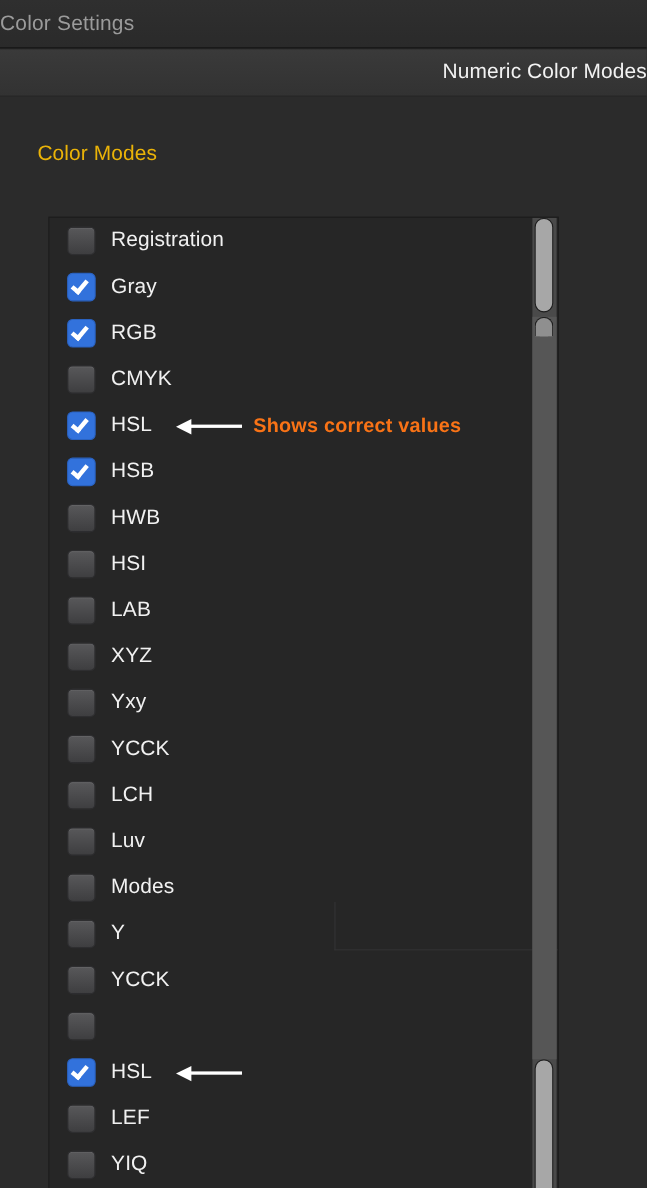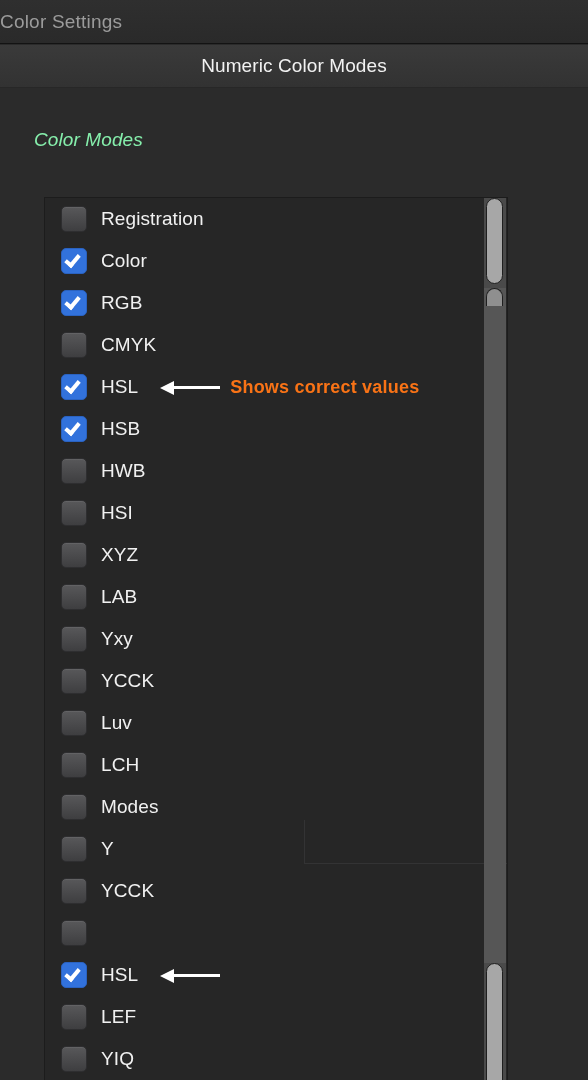--- a/index.html
+++ b/index.html
@@ -37,37 +37,36 @@
 
   
   .subheader {
     position: absolute;
     left: 0; top: 45px;
     width: 588px; height: 43px;
     background: linear-gradient(to bottom, #3a3a3a 0%, #323232 100%);
     border-bottom: 1px solid #272727;
     display: flex;
     align-items: center;
-    justify-content: center;
+    justify-content: flex-end;
   }
   .subheader-text {
     font-size: 19px;
     color: #f2f2f2;
     font-weight: 400;
     letter-spacing: 0.1px;
   }
 
   
   .group-label {
     position: absolute;
     left: 34px; top: 129px;
     font-size: 19px;
-    color: #86efac;
+    color: #eab308;
     letter-spacing: 0.1px;
-    font-style: italic;
   }
 
   
   .list-panel {
     position: absolute;
     left: 44px; top: 165px;
     width: 464px; height: 900px;
     background: #262626;
     border: 1px solid #1c1c1c;
     overflow: hidden;
@@ -215,21 +214,21 @@
   <div class="list-panel">
     <div class="list-inner" id="list-inner">
         <div class="list-row">
           <div class="cbox off"></div>
           <div class="row-label">Registration</div>
         </div>
         <div class="list-row">
           <div class="cbox on">
             <span class="tick"></span>
           </div>
-          <div class="row-label">Color</div>
+          <div class="row-label">Gray</div>
         </div>
         <div class="list-row">
           <div class="cbox on">
             <span class="tick"></span>
           </div>
           <div class="row-label">RGB</div>
         </div>
         <div class="list-row">
           <div class="cbox off"></div>
           <div class="row-label">CMYK</div>
@@ -256,41 +255,41 @@
         <div class="list-row">
           <div class="cbox off"></div>
           <div class="row-label">HWB</div>
         </div>
         <div class="list-row">
           <div class="cbox off"></div>
           <div class="row-label">HSI</div>
         </div>
         <div class="list-row">
           <div class="cbox off"></div>
+          <div class="row-label">LAB</div>
+        </div>
+        <div class="list-row">
+          <div class="cbox off"></div>
           <div class="row-label">XYZ</div>
         </div>
         <div class="list-row">
           <div class="cbox off"></div>
-          <div class="row-label">LAB</div>
-        </div>
-        <div class="list-row">
-          <div class="cbox off"></div>
           <div class="row-label">Yxy</div>
         </div>
         <div class="list-row">
           <div class="cbox off"></div>
           <div class="row-label">YCCK</div>
         </div>
         <div class="list-row">
           <div class="cbox off"></div>
+          <div class="row-label">LCH</div>
+        </div>
+        <div class="list-row">
+          <div class="cbox off"></div>
           <div class="row-label">Luv</div>
-        </div>
-        <div class="list-row">
-          <div class="cbox off"></div>
-          <div class="row-label">LCH</div>
         </div>
         <div class="list-row">
           <div class="cbox off"></div>
           <div class="row-label">Modes</div>
         </div>
         <div class="list-row">
           <div class="cbox off"></div>
           <div class="row-label">Y</div>
         </div>
         <div class="list-row">

